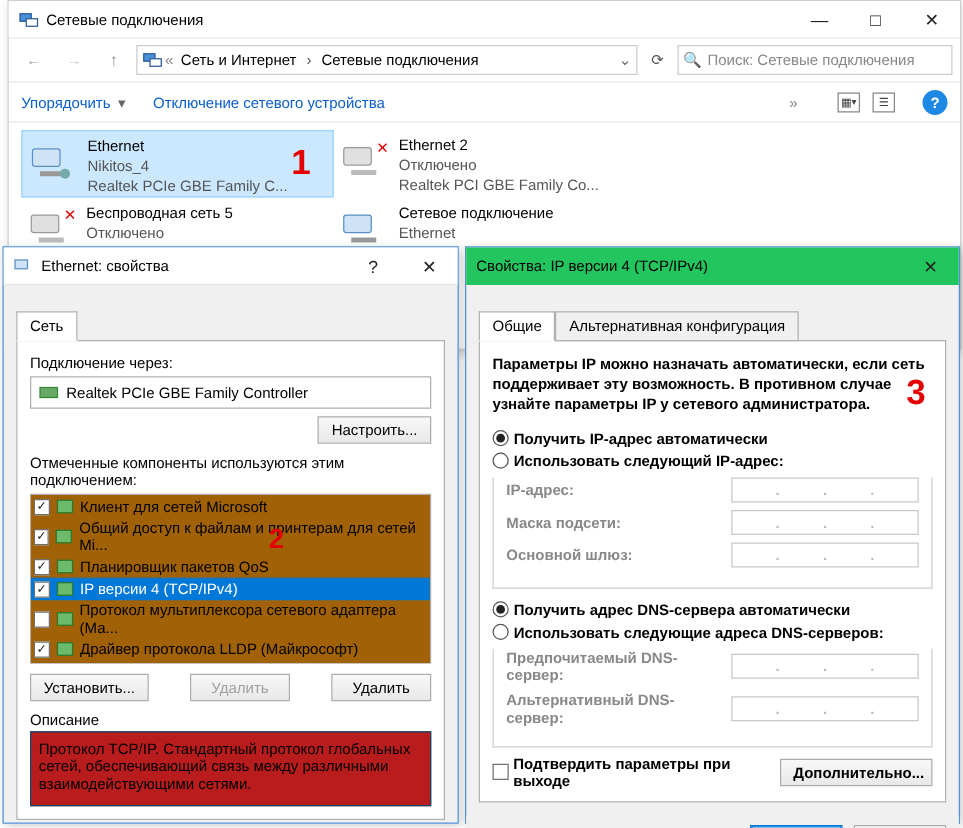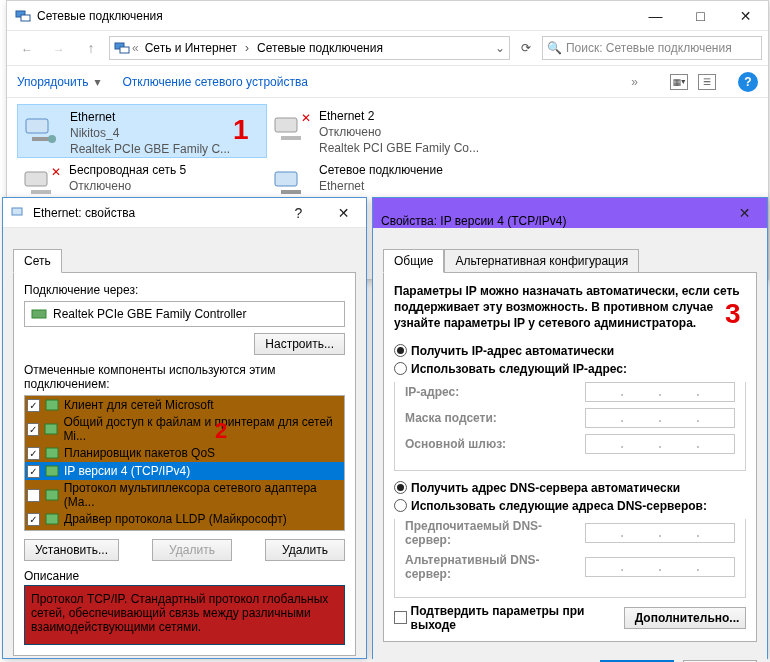--- a/index.html
+++ b/index.html
@@ -312,21 +312,21 @@
   </div>
   <div class="dlgfoot">
     <span class="wbtn" style="min-width:74px">OK</span>
     <span class="wbtn" style="min-width:74px; margin-left:6px">Отмена</span>
   </div>
 </div>
 
 <div class="annot" style="left:215px; top:418px; font-size:22px;">2</div>
 
 <div class="win dlg" style="left:372px; top:197px; width:396px; height:462px;">
-  <div class="titlebar" style="background:#8b5cf6; border-bottom:none;align-items:flex-end;">
+  <div class="titlebar" style="background:#22c55e; border-bottom:none;">
     <span class="tt">Свойства: IP версии 4 (TCP/IPv4)</span>
     <div class="ctrls">
       <div class="cbtn close">
           <span class="x">✕</span>
         </div>
     </div>
   </div>
   <div class="body">
     <div class="tabs">
       <div class="tab">Общие</div>

